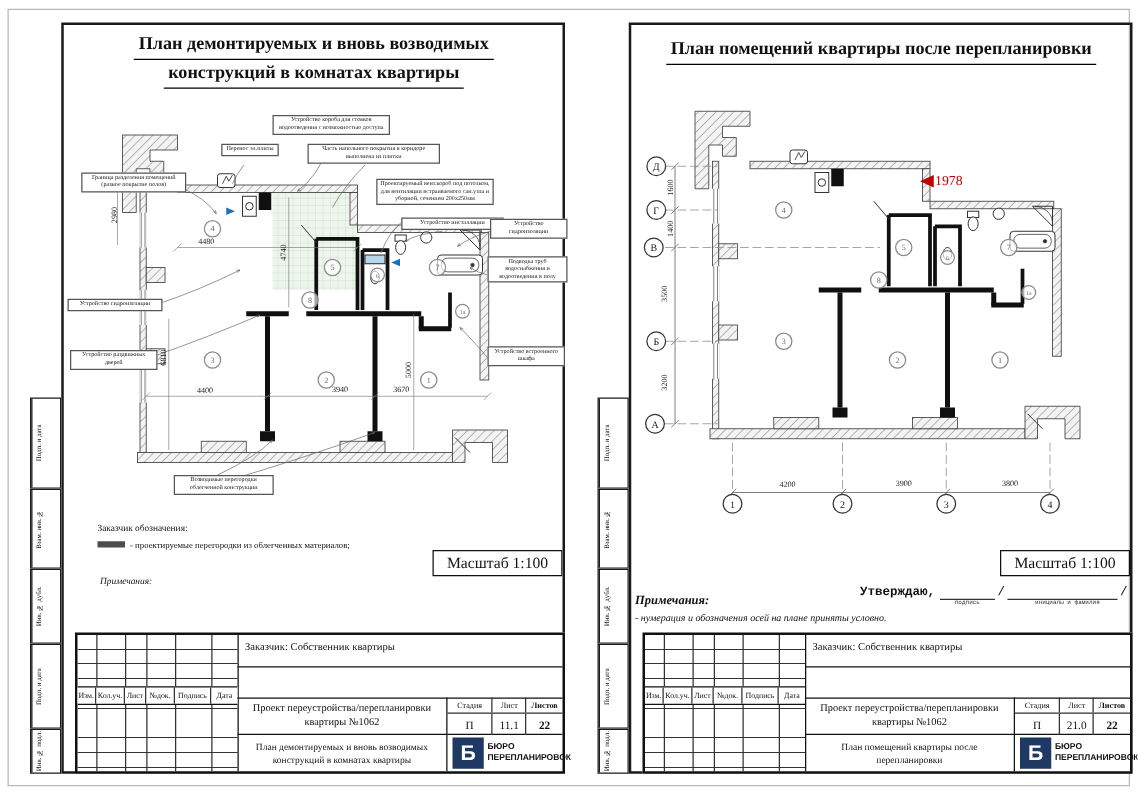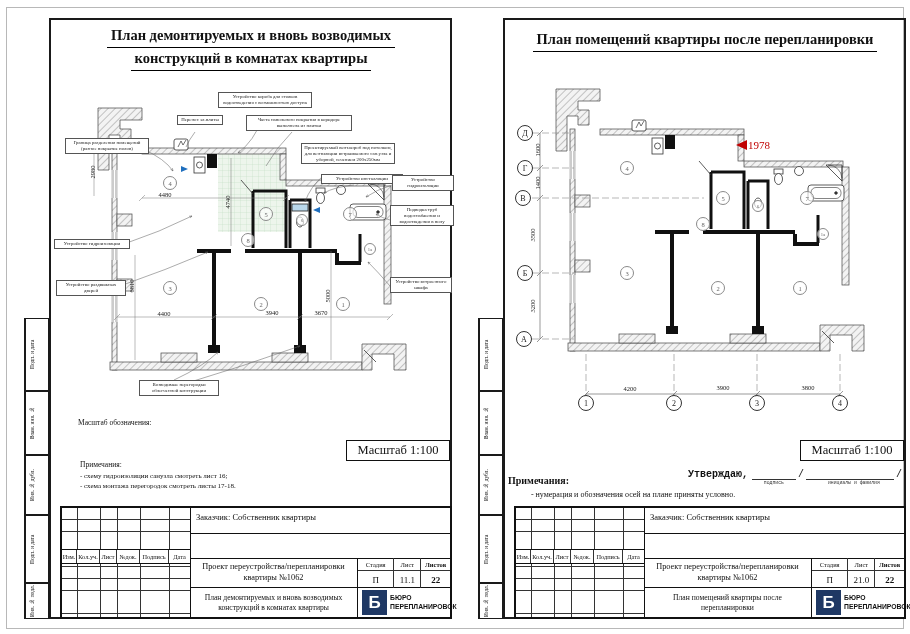--- a/index.html
+++ b/index.html
@@ -30,27 +30,27 @@
   .axis{position:absolute;width:14px;height:14px;border:1px solid #333;border-radius:50%;
         font-size:8px;color:#222;display:flex;align-items:center;justify-content:center;
         transform:translate(-50%,-50%);background:#fff;}
   
   .legend{position:absolute;left:54px;top:410px;width:260px;z-index:4;}
   .legend-title{font-size:7.5px;margin-bottom:4px;}
   .legend-row{display:flex;align-items:flex-start;font-size:7px;line-height:1.45;}
   .swatch{width:22px;height:5px;margin:2px 4px 0 0;flex:none;}
   .swatch.solid{background:#4d4d4d;}
   .swatch.dotted{background:repeating-linear-gradient(90deg,#8fb8d8 0 2px,#ffffff 2px 4px);border:0.5px solid #8fb8d8;}
-  .notes{position:absolute;z-index:4;}
+  .notes{position:absolute;z-index:4;font-style:italic;}
   .notes-left{left:56px;top:452px;width:260px;}
   .notes-title{font-size:7.5px;margin-bottom:3px;}
   .note-line{font-size:7px;line-height:1.4;}
   .notes-right{left:30px;top:467px;width:250px;}
   .notes-right .notes-title{font-size:10px;font-weight:bold;}
-  .notes-right .note-line{font-size:8px;text-align:center;}
+  .notes-right .note-line{font-size:8px;}
   .approve{position:absolute;left:210px;top:461px;width:216px;z-index:4;font-size:10px;font-family:Liberation Mono, monospace;}
   .approve-row{display:flex;align-items:flex-end;}
   .approve-label{font-weight:bold;margin-right:4px;}
   .sig-line{border-bottom:0.8px solid #333;height:10px;}
   .sig1{width:52px;} .sig2{width:104px;}
   .slash{margin:0 2px;}
   .cap-row{display:flex;font-size:4.8px;color:#333;}
   .cap1{width:62px;text-align:center;margin-left:56px;} .cap2{width:104px;text-align:center;}
   
   .scale-box{position:absolute;left:322px;top:432px;width:102px;height:19px;border:1.2px solid #111;
@@ -241,30 +241,30 @@
       <div class="room" style="left: 242px; top: 206px;">5</div>
       <div class="room small" style="left: 278px; top: 212px;">6</div>
       <div class="room" style="left: 326px; top: 206px;">7</div>
       <div class="room" style="left: 224px; top: 232px;">8</div>
       <div class="room" style="left: 237px; top: 296px;">2</div>
       <div class="room" style="left: 319px; top: 296px;">1</div>
       <div class="room small" style="left: 346px; top: 241px;">1а</div>
     </div>
 
   <div class="legend">
-    <div class="legend-title">Масштаб обозначения:</div>
+    <div class="legend-title">Заказчик обозначения:</div>
     <div>
+        <div class="legend-row">
+          <div class="swatch solid"></div>
+          <div class="legend-text">- проектируемые перегородки из облегченных материалов;</div>
+        </div>
       </div>
   </div>
   <div class="notes notes-left">
     <div class="notes-title">Примечания:</div>
-    <div>
-        <div class="note-line">- схему гидроизоляции санузла смотреть лист 16;</div>
-        <div class="note-line">- схема монтажа перегородок смотреть листы 17-18.</div>
-      </div>
   </div>
   <div class="scale-box">Масштаб 1:100</div>
 
   <div class="titleblock">
     <div class="tb-left">
       <div class="tb-cols" style="left:15px;width:0;"></div>
       <div class="tb-cols" style="left:38px;width:0;"></div>
       <div class="tb-cols" style="left:55px;width:0;"></div>
       <div class="tb-cols" style="left:78px;width:0;"></div>
       <div class="tb-cols" style="left:107px;width:0;"></div>

